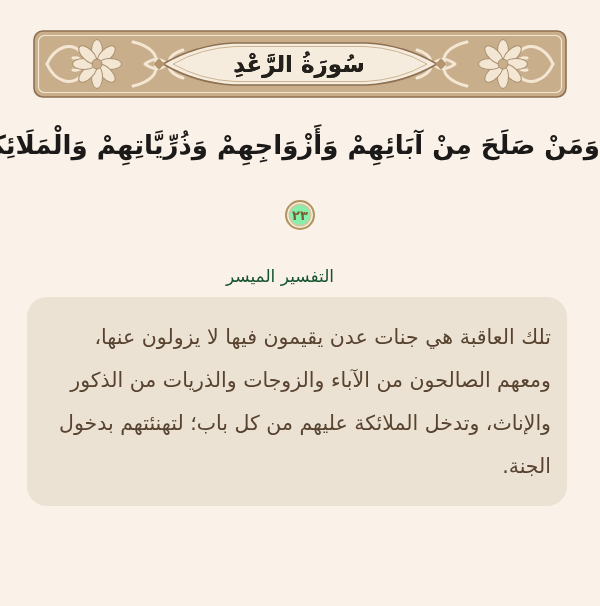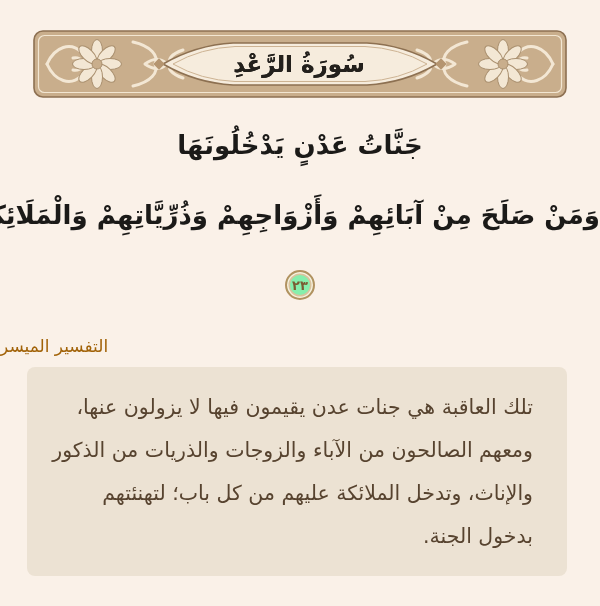--- a/index.html
+++ b/index.html
@@ -69,30 +69,30 @@
     box-shadow: 0 0 0 1.5px #f8efdd inset, 0 0 0 3px #d8c49e inset;
     font-size: 13px;
     font-weight: bold;
     color: #7a5c33;
     line-height: 1;
   }
 
   
   .tafsir-label {
     margin: 16px 40px 0 0;
-    text-align: left;
+    text-align: center;
     font-size: 17px;
-    color: #a16207;
+    color: #14532d;
   }
   .tafsir-box {
     margin: 11px 33px 0 27px;
     min-height: 188px;
     background: #ece2d3;
-    border-radius: 8px;
-    padding: 19px 34px 18px 24px;
+    border-radius: 20px;
+    padding: 19px 16px 18px 24px;
   }
   .tafsir-text {
     font-size: 20.5px;
     line-height: 2.1;
     color: #57432f;
     text-align: right;
     direction: rtl;
   }
 </style>
 </head>
@@ -180,21 +180,20 @@
 
     <path d="M130,34 Q163,15 200,13 L334,13 Q371,15 404,34 Q371,53 334,55 L200,55 Q163,53 130,34 Z" fill="#f6ecdd" stroke="#8d7051" stroke-width="1.6"></path>
     <path d="M140,34 Q168,18 202,16.5 L332,16.5 Q366,18 394,34 Q366,50 332,51.5 L202,51.5 Q168,50 140,34 Z" fill="none" stroke="#cdb393" stroke-width="1"></path>
     <rect x="122" y="30" width="8" height="8" transform="rotate(45 126 34)" fill="#b59570"></rect>
     <rect x="404" y="30" width="8" height="8" transform="rotate(45 408 34)" fill="#b59570"></rect>
   </svg>
   <div class="banner-title">سُورَةُ الرَّعْدِ</div>
 </div>
 
 <div class="verse-block">
-  <div class="verse-line">جَنَّاتُ عَدْنٍ يَدْخُلُونَهَا</div>
   <div class="verse-line">وَمَنْ صَلَحَ مِنْ آبَائِهِمْ وَأَزْوَاجِهِمْ وَذُرِّيَّاتِهِمْ وَالْمَلَائِكَةُ يَدْخُلُونَ</div>
   <div class="verse-line last">
     <span class="ayah-badge">٢٣</span>
   </div>
 </div>
 
 <div class="tafsir-label">التفسير الميسر</div>
 
 <div class="tafsir-box">
   <p class="tafsir-text">تلك العاقبة هي جنات عدن يقيمون فيها لا يزولون عنها، ومعهم الصالحون من الآباء والزوجات والذريات من الذكور والإناث، وتدخل الملائكة عليهم من كل باب؛ لتهنئتهم بدخول الجنة.</p>

